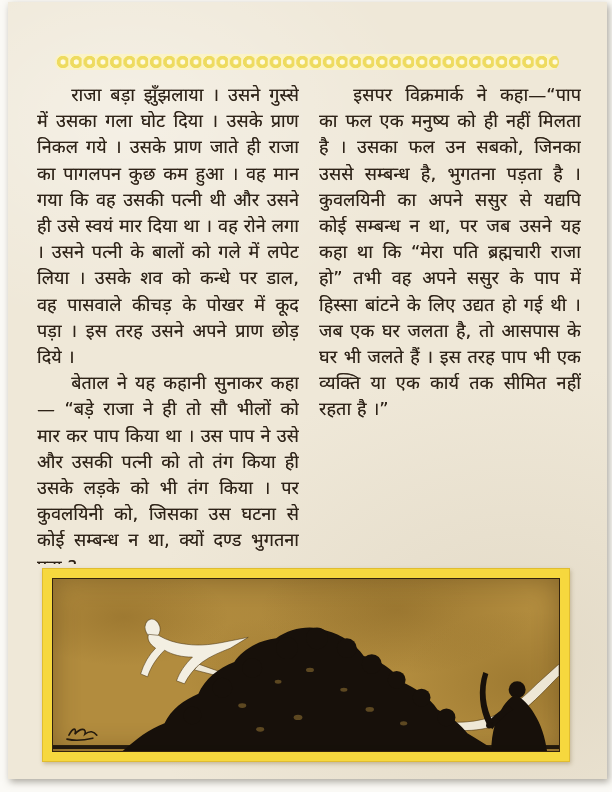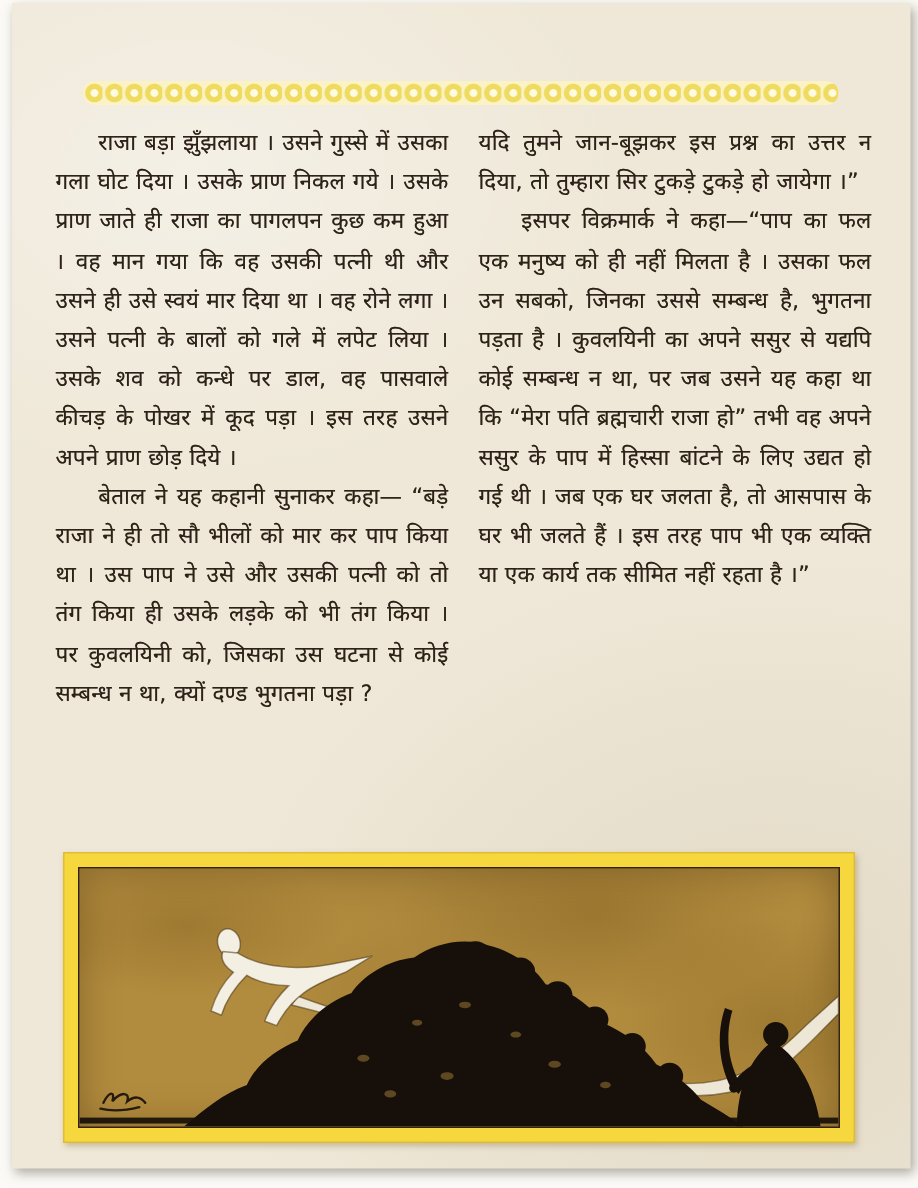--- a/index.html
+++ b/index.html
@@ -22,21 +22,21 @@
     background-image:radial-gradient(circle at 8px 8px,#fffbe2 2.3px,#eedb5f 2.9px 5.9px,rgba(238,219,95,0) 6.5px);
     background-size:13.3px 16px;background-repeat:repeat-x;
     border-radius:8px;
   }
   .columns{
     position:absolute;left:29px;top:80px;width:544px;height:482px;
     display:flex;gap:20px;
   }
   .col{flex:1 1 0;overflow:hidden;}
   .para{
-    margin:0;color:#2d2217;font-size:15px;line-height:26.2px;
+    margin:0;color:#2d2217;font-size:18px;line-height:26.2px;
     text-align:justify;letter-spacing:.1px;
     text-shadow:0 0 .4px rgba(45,34,23,.55);
   }
   .para.indent{text-indent:1.9em;}
   .illus-frame{
     position:absolute;left:34px;top:566px;width:528px;height:194px;
     background:#f6d83e;
     box-shadow:inset 0 0 0 1px rgba(210,170,40,.6), 1px 2px 4px rgba(120,100,50,.35);
   }
   .illus-art{
@@ -59,21 +59,20 @@
 <div class="paper">
 
   <div class="chain"></div>
 
   <div class="columns">
     <div class="col">
       <p class="para indent">राजा बड़ा झुँझलाया । उसने गुस्से में उसका गला घोट दिया । उसके प्राण निकल गये । उसके प्राण जाते ही राजा का पागलपन कुछ कम हुआ । वह मान गया कि वह उसकी पत्नी थी और उसने ही उसे स्वयं मार दिया था । वह रोने लगा । उसने पत्नी के बालों को गले में लपेट लिया । उसके शव को कन्धे पर डाल, वह पासवाले कीचड़ के पोखर में कूद पड़ा । इस तरह उसने अपने प्राण छोड़ दिये ।</p>
       <p class="para indent">बेताल ने यह कहानी सुनाकर कहा— “बड़े राजा ने ही तो सौ भीलों को मार कर पाप किया था । उस पाप ने उसे और उसकी पत्नी को तो तंग किया ही उसके लड़के को भी तंग किया । पर कुवलयिनी को, जिसका उस घटना से कोई सम्बन्ध न था, क्यों दण्ड भुगतना पड़ा ?</p>
     </div>
     <div class="col">
-      <p class="para">यदि तुमने जान-बूझकर इस प्रश्न का उत्तर न दिया, तो तुम्हारा सिर टुकड़े टुकड़े हो जायेगा ।”</p>
       <p class="para indent">इसपर विक्रमार्क ने कहा—“पाप का फल एक मनुष्य को ही नहीं मिलता है । उसका फल उन सबको, जिनका उससे सम्बन्ध है, भुगतना पड़ता है । कुवलयिनी का अपने ससुर से यद्यपि कोई सम्बन्ध न था, पर जब उसने यह कहा था कि “मेरा पति ब्रह्मचारी राजा हो” तभी वह अपने ससुर के पाप में हिस्सा बांटने के लिए उद्यत हो गई थी । जब एक घर जलता है, तो आसपास के घर भी जलते हैं । इस तरह पाप भी एक व्यक्ति या एक कार्य तक सीमित नहीं रहता है ।”</p>
     </div>
   </div>
 
   <div class="illus-frame">
     <div class="illus-art">
       <svg viewBox="0 0 508 174" preserveAspectRatio="none">
 
         <g>
           <path d="M146,86

